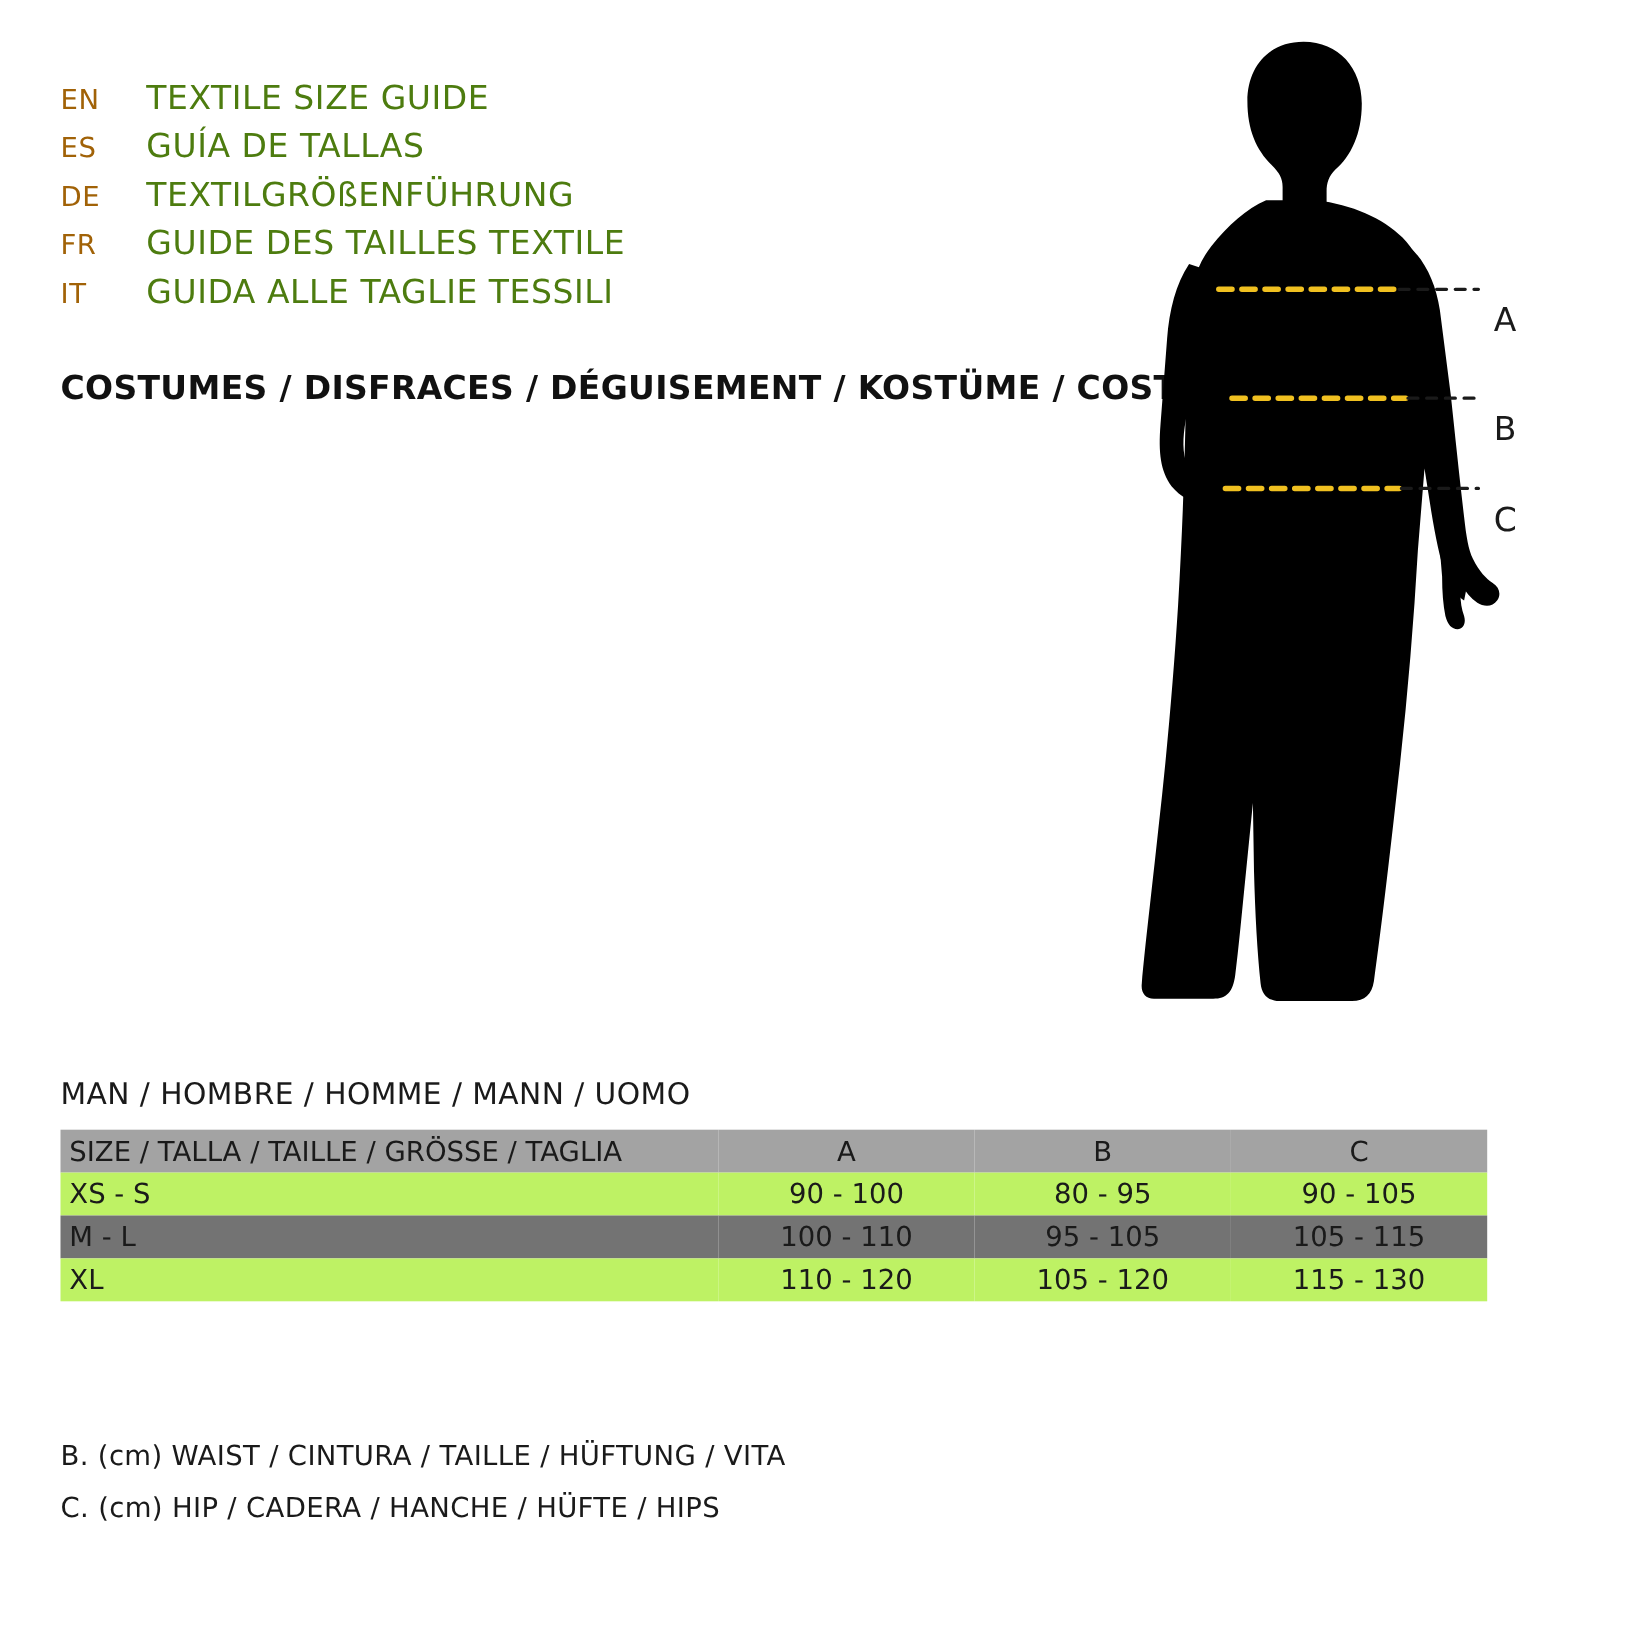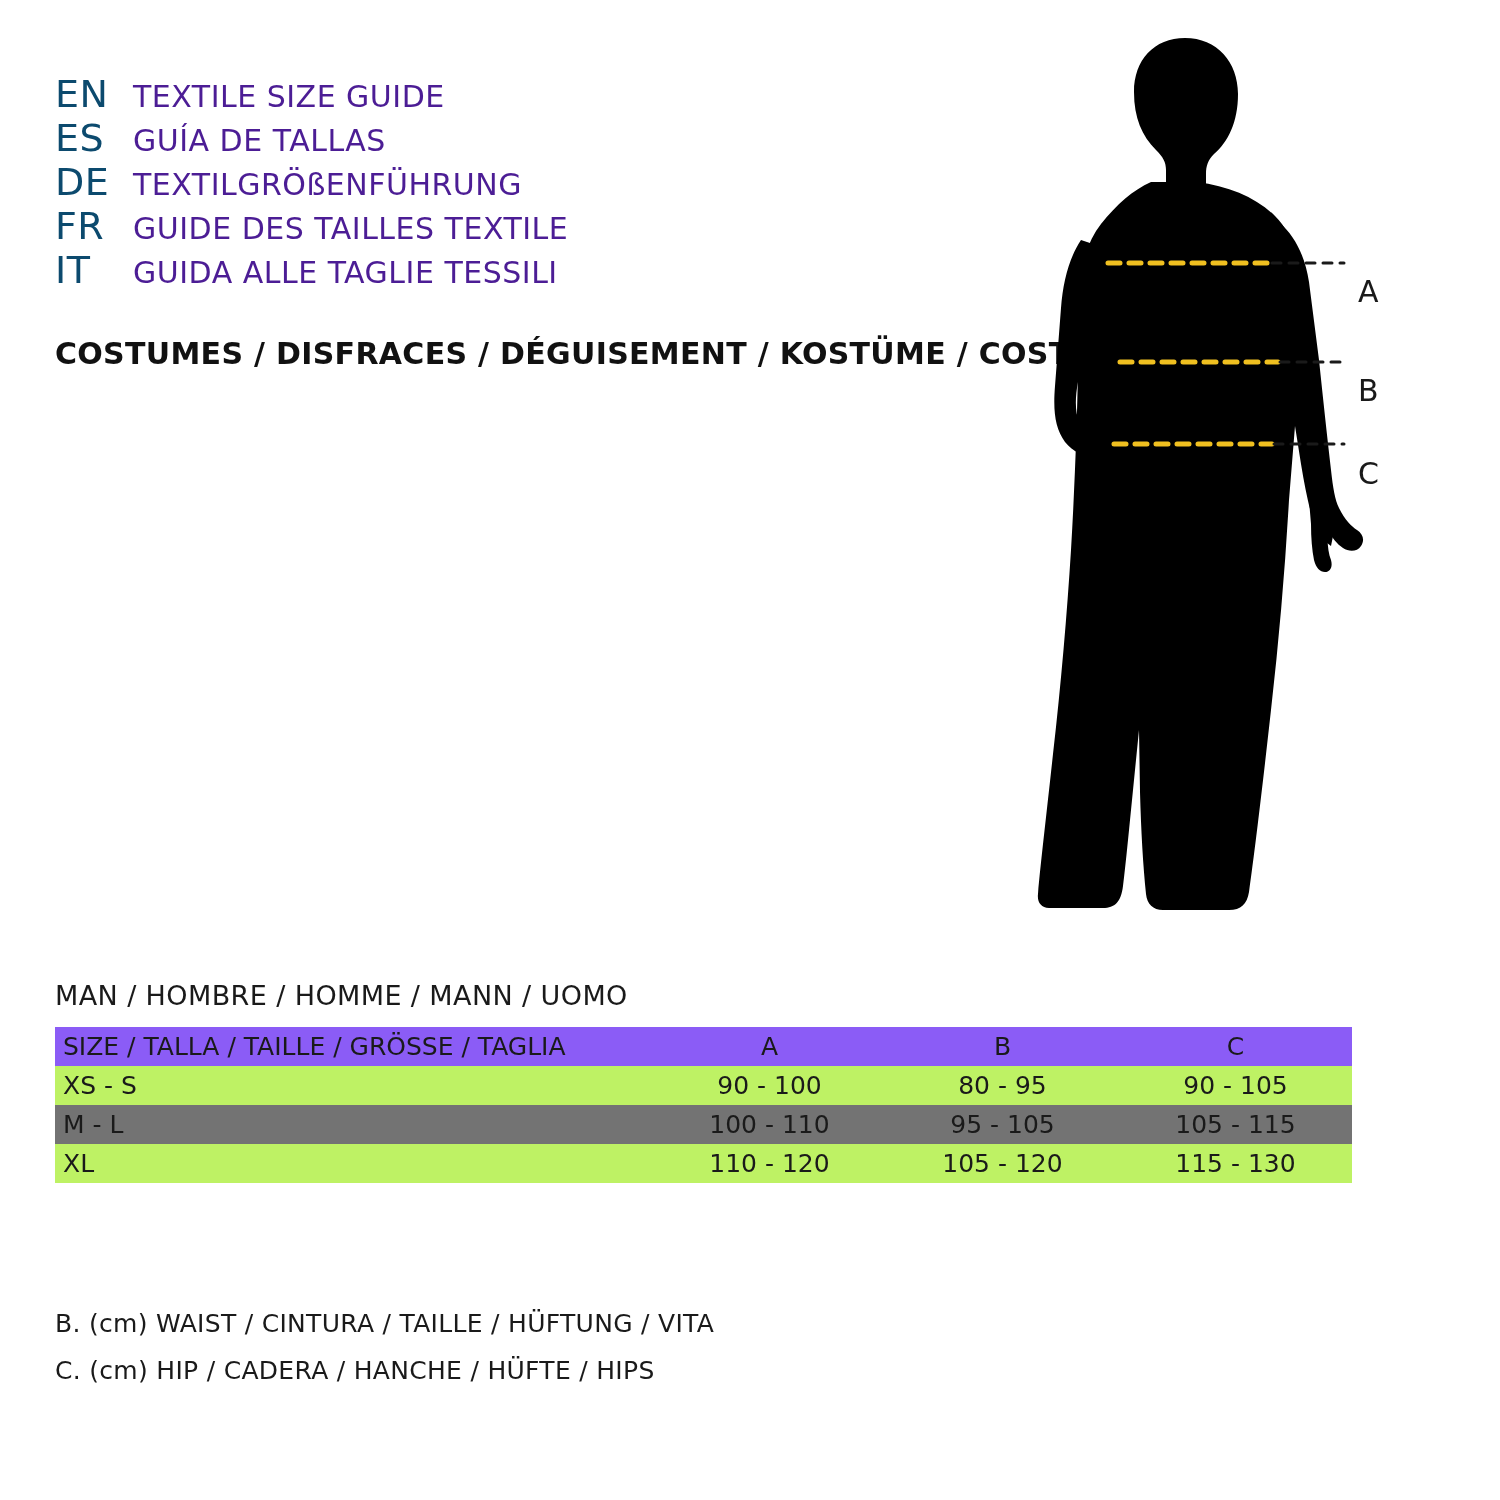--- a/index.html
+++ b/index.html
@@ -23,28 +23,28 @@
     top: 72px;
     width: 780px;
   }
   .lang-row {
     display: flex;
     align-items: baseline;
     height: 44px;
   }
   .lang-code {
     width: 78px;
-    font-size: 38px;
+    font-size: 25px;
     letter-spacing: 0.5px;
-    color: #0c4a6e;
+    color: #a16207;
   }
   .lang-text {
     font-size: 30px;
     letter-spacing: 0.5px;
-    color: #4c1d95;
+    color: #4d7c0f;
   }
 
   #costumes-line {
     position: absolute;
     left: 55px;
     top: 336px;
     font-size: 30px;
     font-weight: bold;
     letter-spacing: 0.3px;
     color: #111;
@@ -97,21 +97,21 @@
   }
   th.size-col, td.size-col {
     text-align: left;
     padding-left: 8px;
     width: 590px;
   }
   th.meas, td.meas {
     text-align: center;
     width: 233px;
   }
-  thead tr { background: #8b5cf6; padding-left: 38px; }
+  thead tr { background: #a3a3a3; padding-left: 38px; }
   tbody tr.odd { background: #bef264; }
   tbody tr.even { background: #737373; }
 
   
   #legend {
     position: absolute;
     left: 55px;
     top: 1300px;
   }
   .legend-row {

